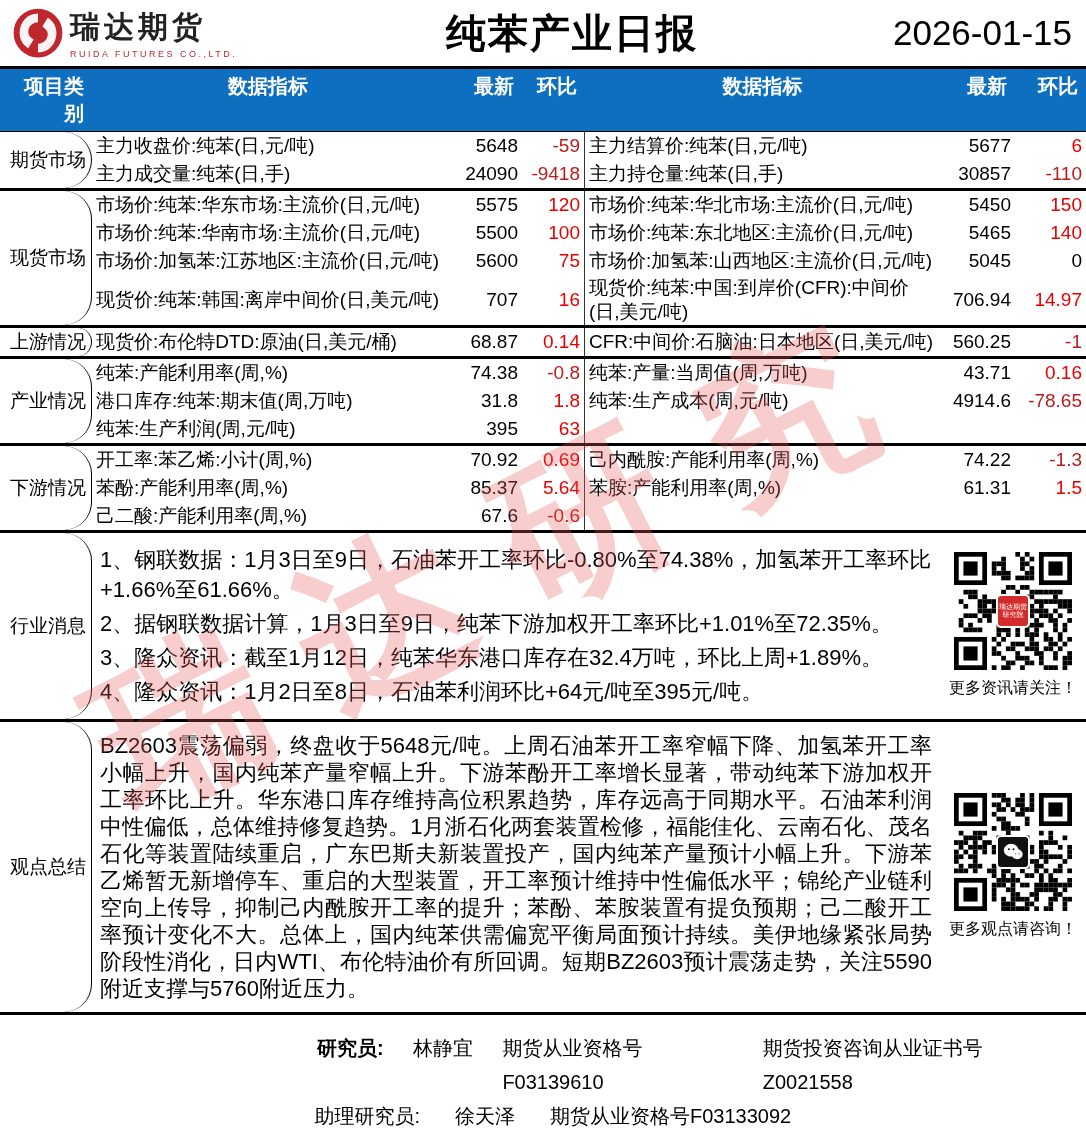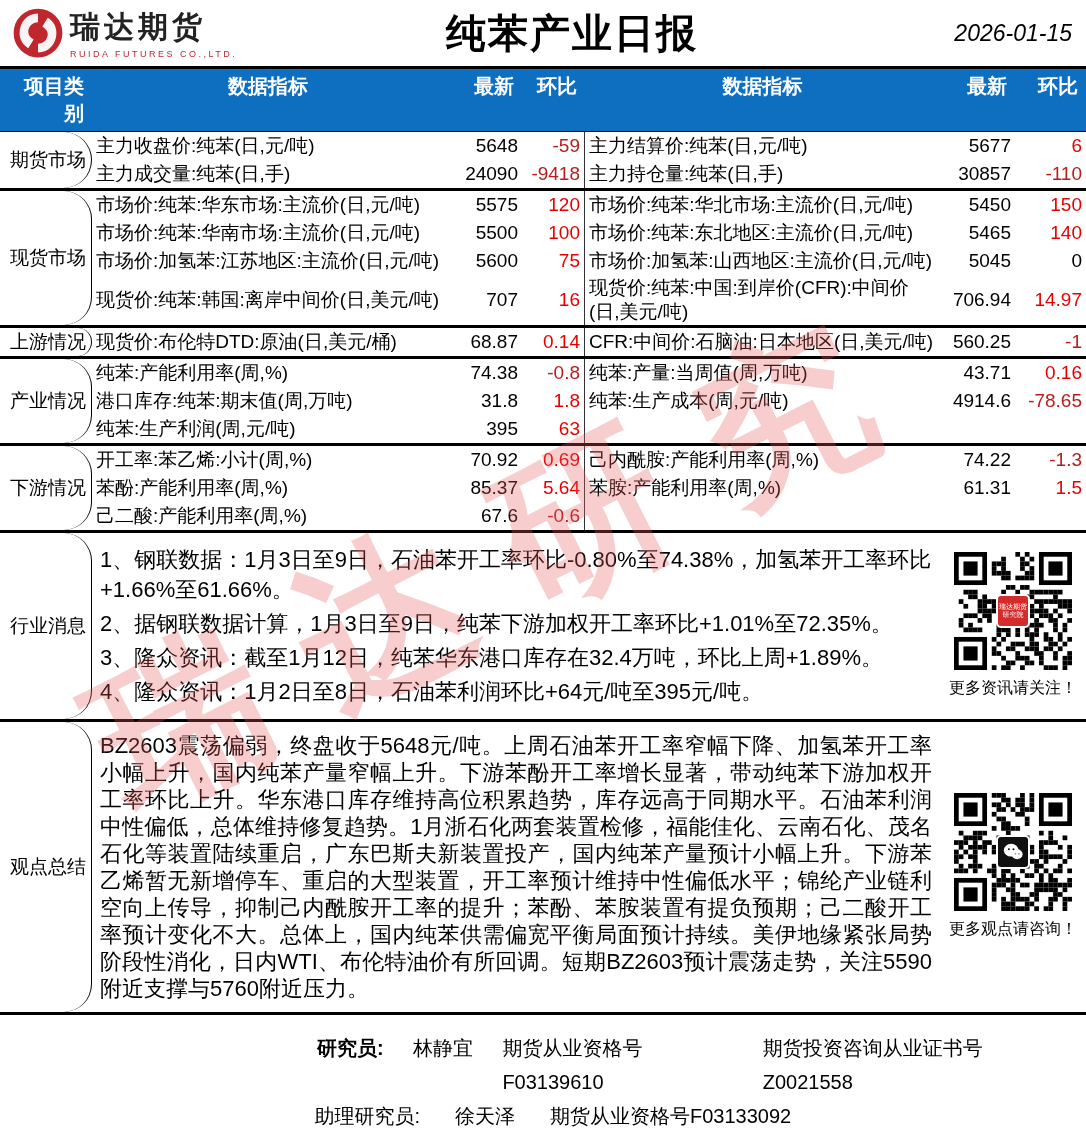--- a/index.html
+++ b/index.html
@@ -7,21 +7,21 @@
        font-family:"Liberation Sans","DejaVu Sans",sans-serif;color:#000;}
   .page{position:relative;width:1086px;}
 
   
   .tophead{display:flex;align-items:center;height:66px;padding:0;}
   .logo{display:flex;align-items:center;gap:6px;padding-left:12px;width:260px;}
   .logo-mark{width:52px;height:52px;flex:0 0 auto;}
   .logo-txt .cn{font-size:30px;font-weight:bold;letter-spacing:4px;color:#222;}
   .logo-txt .en{font-size:9px;color:#c0272d;letter-spacing:2.5px;margin-top:1px;}
   .main-title{flex:1;text-align:center;font-size:40px;font-weight:bold;letter-spacing:2px;}
-  .head-date{width:200px;text-align:right;padding-right:14px;font-size:23px;font-style:italic;}
+  .head-date{width:200px;text-align:right;padding-right:14px;font-size:35px;}
 
   
   .grid{display:grid;grid-template-columns:92px 352px 78px 63px 355px 75px 71px;}
   .thead{background:#0e6fc1;color:#fff;font-weight:bold;font-size:20px;
          border-top:3px solid #000;}
   .thead div{padding:4px 8px;}
   .th-cat{text-align:right;}
   .th-ind{text-align:center;}
   .th-num{text-align:right;}
   .sec{border-top:3px solid #000;}

